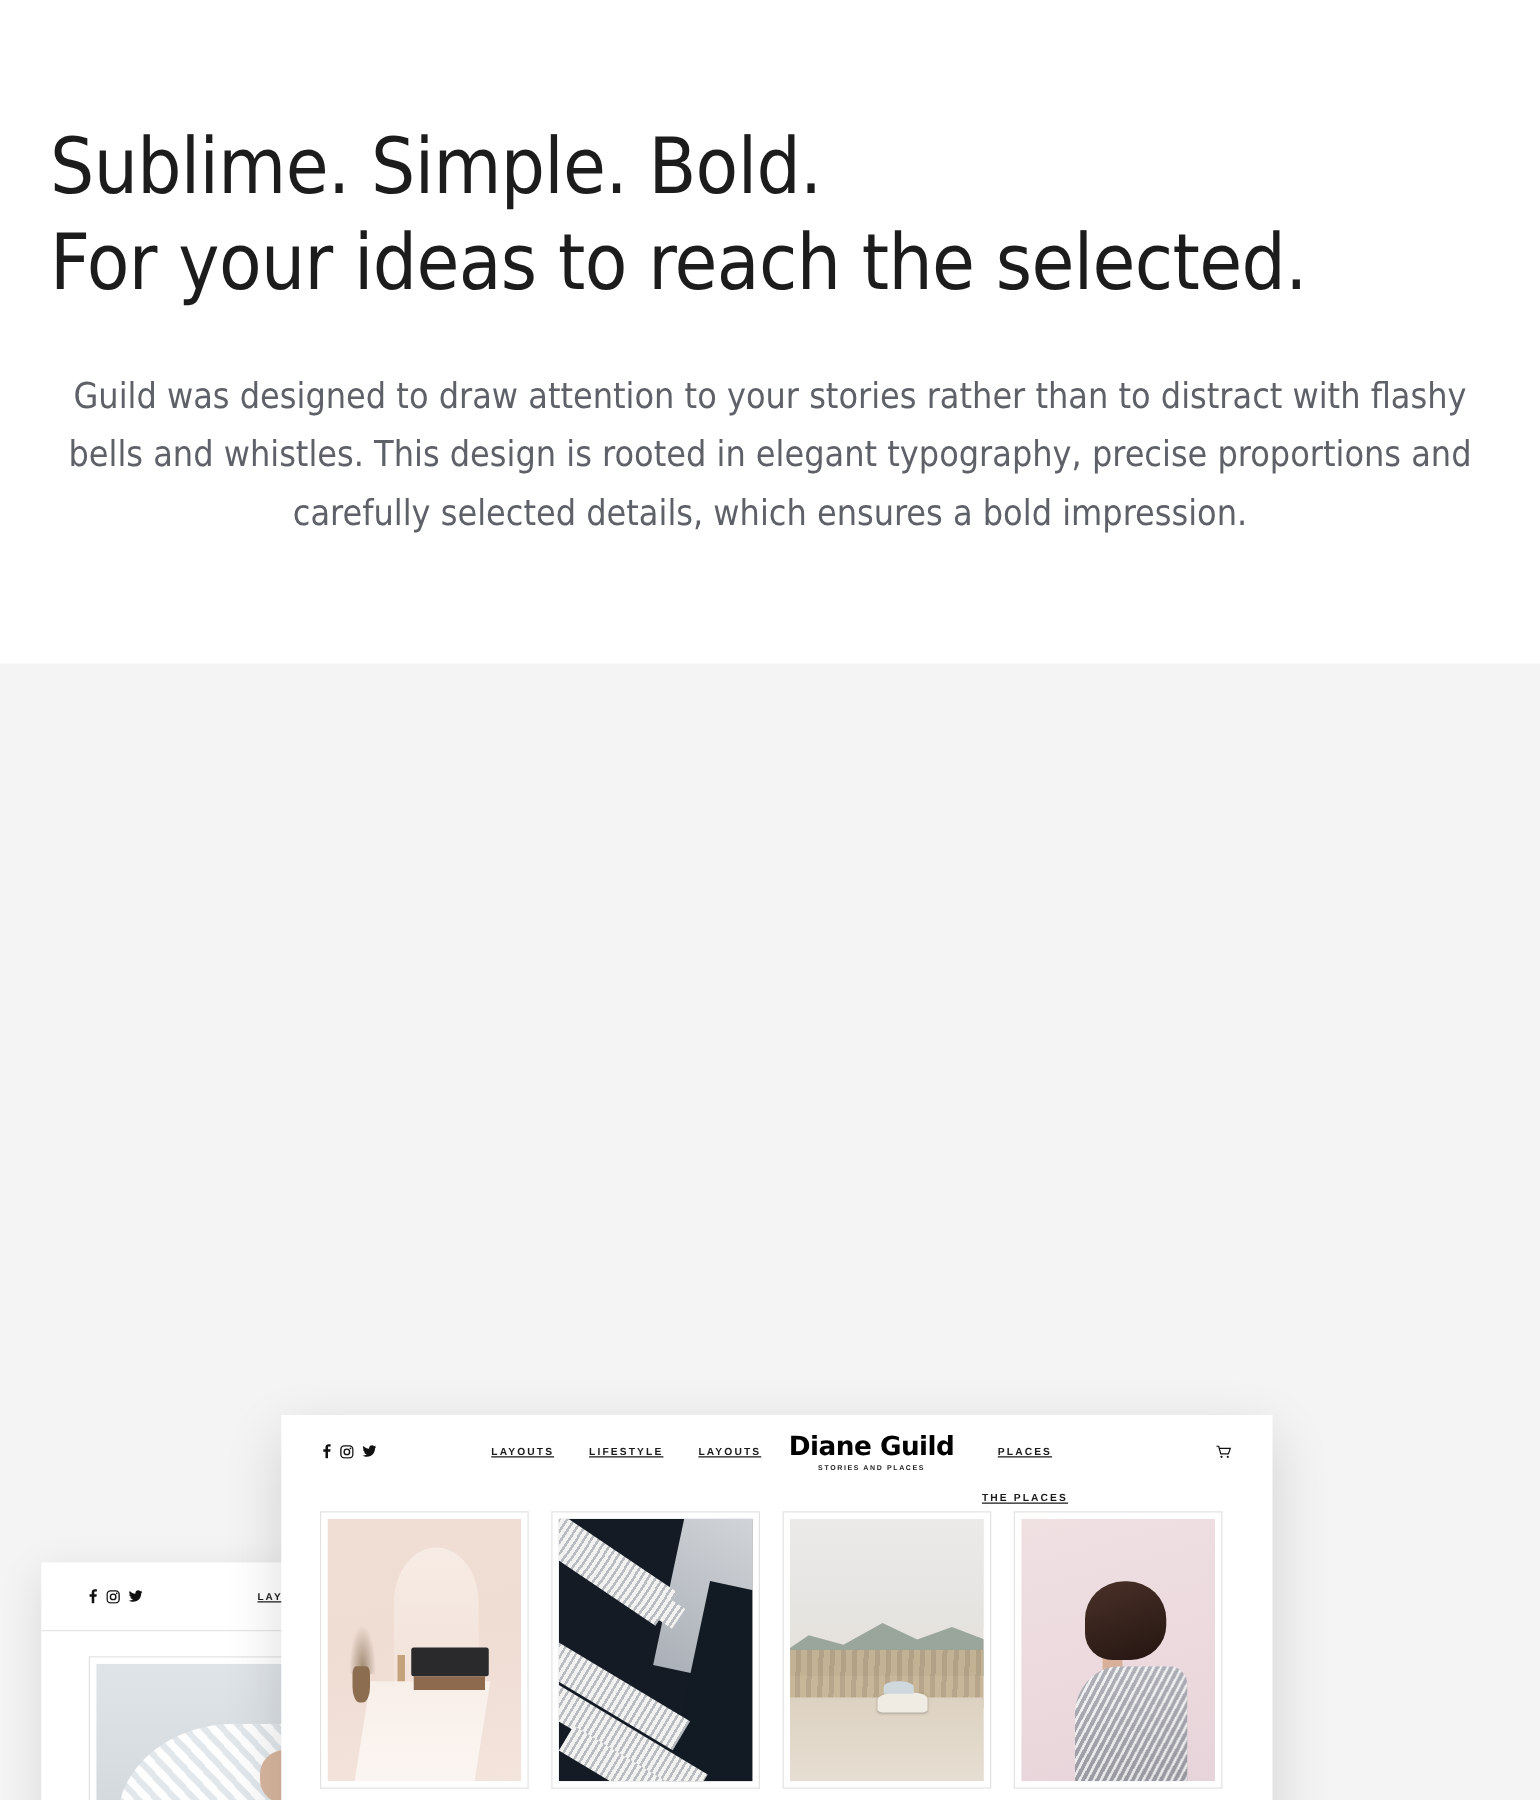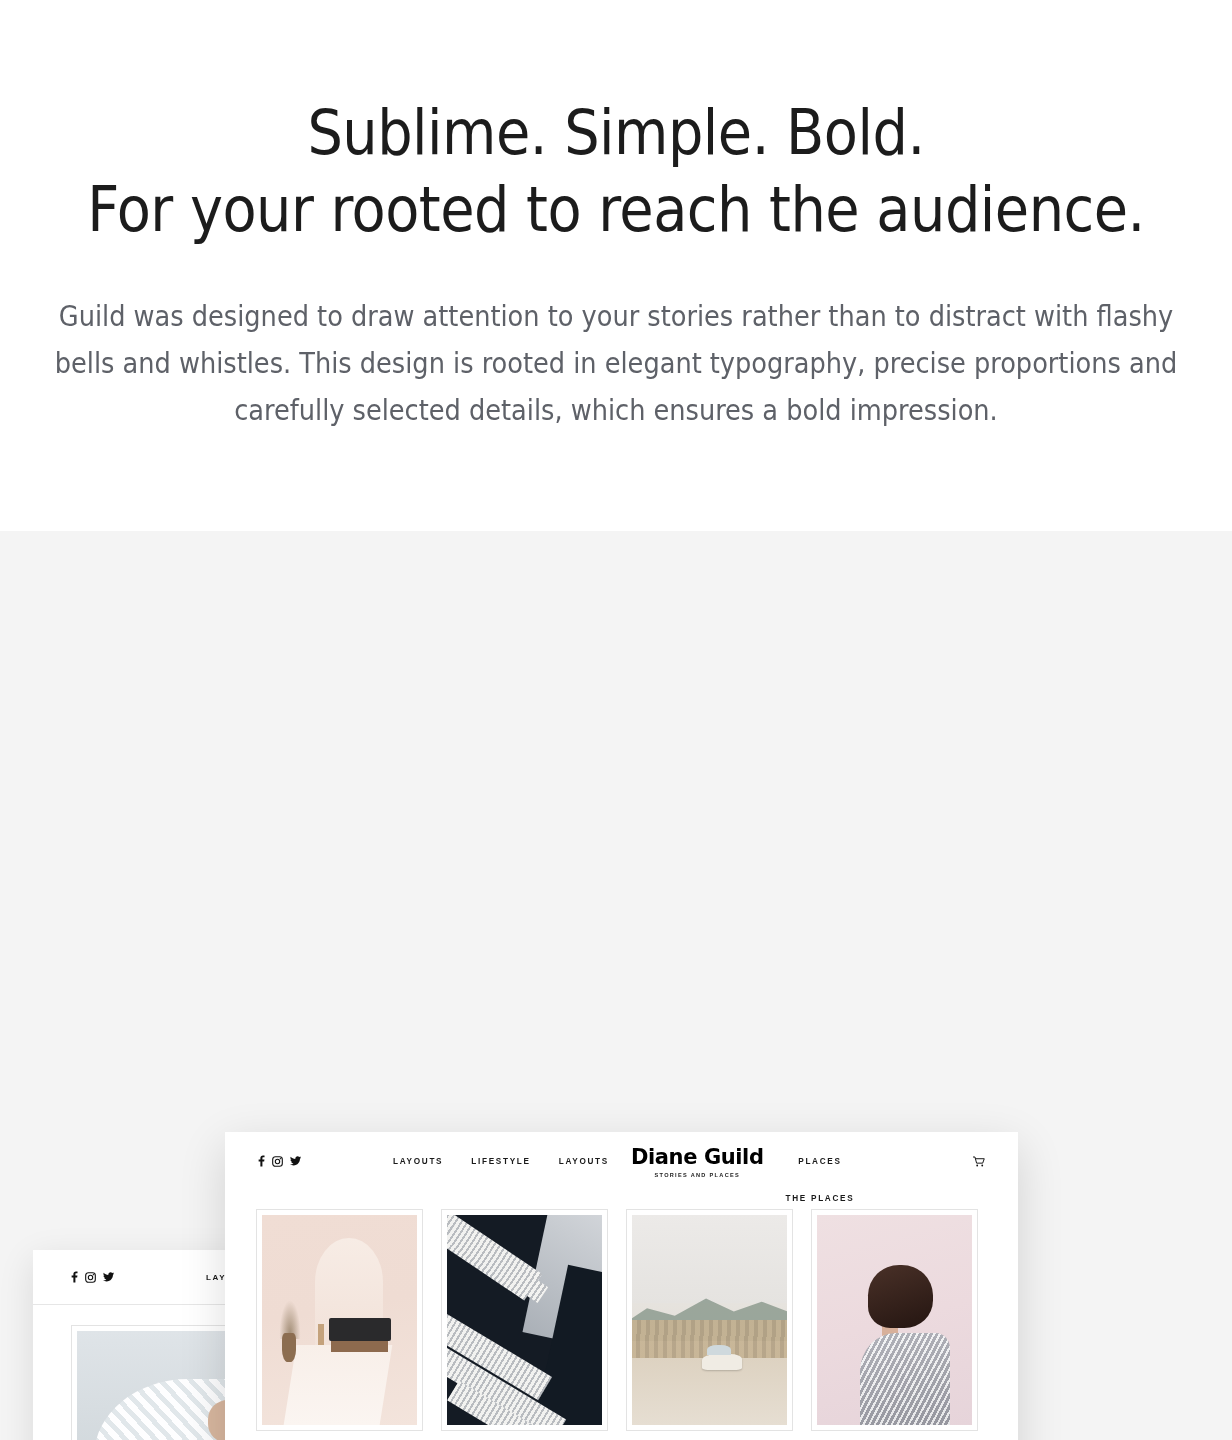--- a/index.html
+++ b/index.html
@@ -14,21 +14,21 @@
     -webkit-font-smoothing: antialiased;
   }
 
   
   #hero {
     background: #ffffff;
     padding: 95px 0 0 0;
     height: 531px;
   }
   #hero-title {
-    text-align: center;
+    text-align: left;
     font-family: "DejaVu Sans Condensed", "Liberation Sans Narrow", "Liberation Sans", sans-serif;
     font-weight: 300;
     font-size: 62px;
     line-height: 1.24;
     letter-spacing: -0.5px;
     color: #1c1c1c;
     padding: 0 40px;
   }
   #hero-title .tline { display: block; }
   #hero-sub {
@@ -68,20 +68,21 @@
     align-items: center;
     gap: 6px;
     color: #111;
   }
   .navgroup { display: flex; align-items: center; }
   .navlink {
     font-family: "Liberation Sans", sans-serif;
     font-weight: 700;
     color: #1a1a1a;
     white-space: nowrap;
+    text-decoration: underline;
   }
   .brandwrap { text-align: center; }
   .brand {
     font-family: "DejaVu Sans", sans-serif;
     font-weight: 700;
     color: #000;
     letter-spacing: -0.4px;
     white-space: nowrap;
   }
   .brandsub {
@@ -218,21 +219,21 @@
     background:#d8b79f; border-radius:44%; }
 
   .icon { display:inline-flex; align-items:center; justify-content:center; }
 </style>
 </head>
 <body>
 
 <section id="hero">
   <h1 id="hero-title">
     <span class="tline">Sublime. Simple. Bold.</span>
-    <span class="tline">For your rooted to reach the audience.</span>
+    <span class="tline">For your ideas to reach the selected.</span>
   </h1>
   <p id="hero-sub">Guild was designed to draw attention to your stories rather than to distract with flashy bells and whistles. This design is rooted in elegant typography, precise proportions and carefully selected details, which ensures a bold impression.</p>
 </section>
 
 <section id="stage">
 
   <div class="mock" id="mock-a">
     <div class="sitebar">
       <span class="social">
         <span class="icon">

